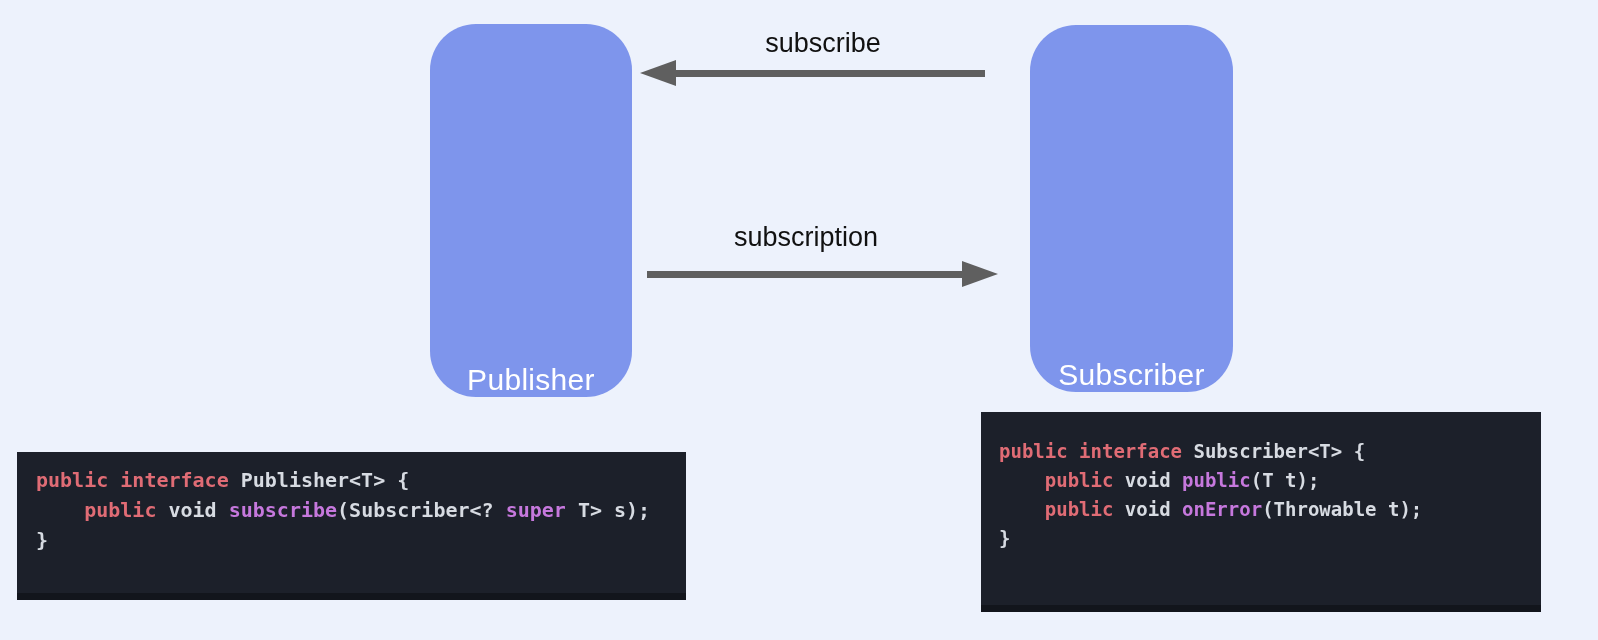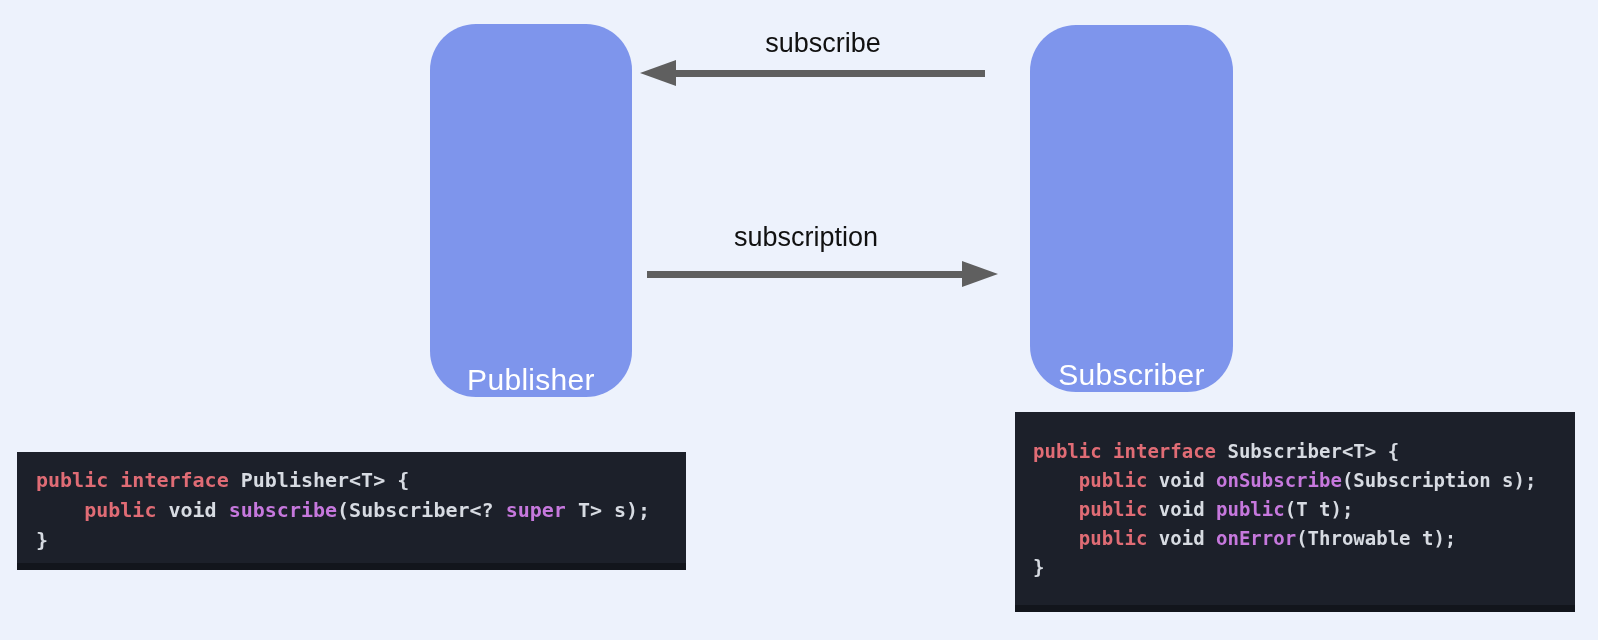--- a/index.html
+++ b/index.html
@@ -70,26 +70,26 @@
   
   .code-block {
     position: absolute;
     background: var(--code-bg);
     border-bottom: 7px solid var(--code-edge);
     font-family: "DejaVu Sans Mono", monospace;
     font-weight: bold;
     color: var(--code-text);
   }
   .code-block.publisher {
-    left: 17px; top: 452px; width: 669px; height: 118px;
+    left: 17px; top: 452px; width: 669px; height: 148px;
     padding: 13px 16px 0 19px;
     font-size: 20px; line-height: 30px;
   }
   .code-block.subscriber {
-    left: 1015px; top: 412px; width: 560px; height: 200px;
+    left: 981px; top: 412px; width: 560px; height: 200px;
     padding: 25px 0 0 18px;
     font-size: 19px; line-height: 29px;
   }
   .code-line { white-space: pre; }
   .tok-kw    { color: var(--kw); }
   .tok-fn    { color: var(--fn); }
   .tok-plain { color: var(--code-text); }
 </style>
 </head>
 <body>
@@ -113,19 +113,18 @@
   <div class="arrow-head right"></div>
 
   <div class="code-block publisher">
       <div class="code-line"><span class="tok-kw">public</span><span class="tok-plain"> </span><span class="tok-kw">interface</span><span class="tok-plain"> Publisher&lt;T&gt; {</span></div>
       <div class="code-line"><span class="tok-plain">    </span><span class="tok-kw">public</span><span class="tok-plain"> void </span><span class="tok-fn">subscribe</span><span class="tok-plain">(Subscriber&lt;? </span><span class="tok-fn">super</span><span class="tok-plain"> T&gt; s);</span></div>
       <div class="code-line"><span class="tok-plain">}</span></div>
     </div>
 
   <div class="code-block subscriber">
       <div class="code-line"><span class="tok-kw">public</span><span class="tok-plain"> </span><span class="tok-kw">interface</span><span class="tok-plain"> Subscriber&lt;T&gt; {</span></div>
-      <div class="code-line"><span class="tok-plain">    </span><span class="tok-kw">public</span><span class="tok-plain"> void </span><span class="tok-fn">onSubscribe</span><span class="tok-plain">(Subscription s);</span></div>
       <div class="code-line"><span class="tok-plain">    </span><span class="tok-kw">public</span><span class="tok-plain"> void </span><span class="tok-fn">public</span><span class="tok-plain">(T t);</span></div>
       <div class="code-line"><span class="tok-plain">    </span><span class="tok-kw">public</span><span class="tok-plain"> void </span><span class="tok-fn">onError</span><span class="tok-plain">(Throwable t);</span></div>
       <div class="code-line"><span class="tok-plain">}</span></div>
     </div>
 
 </div>
 
 </body></html>

